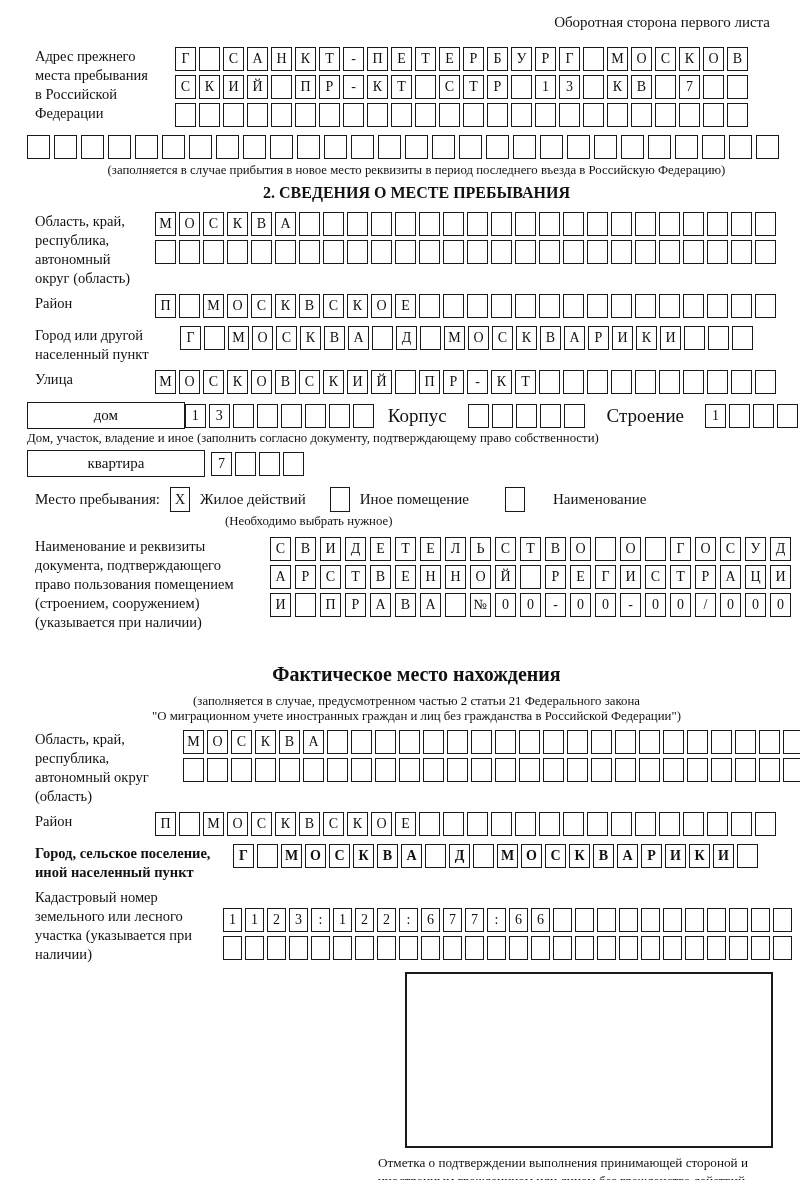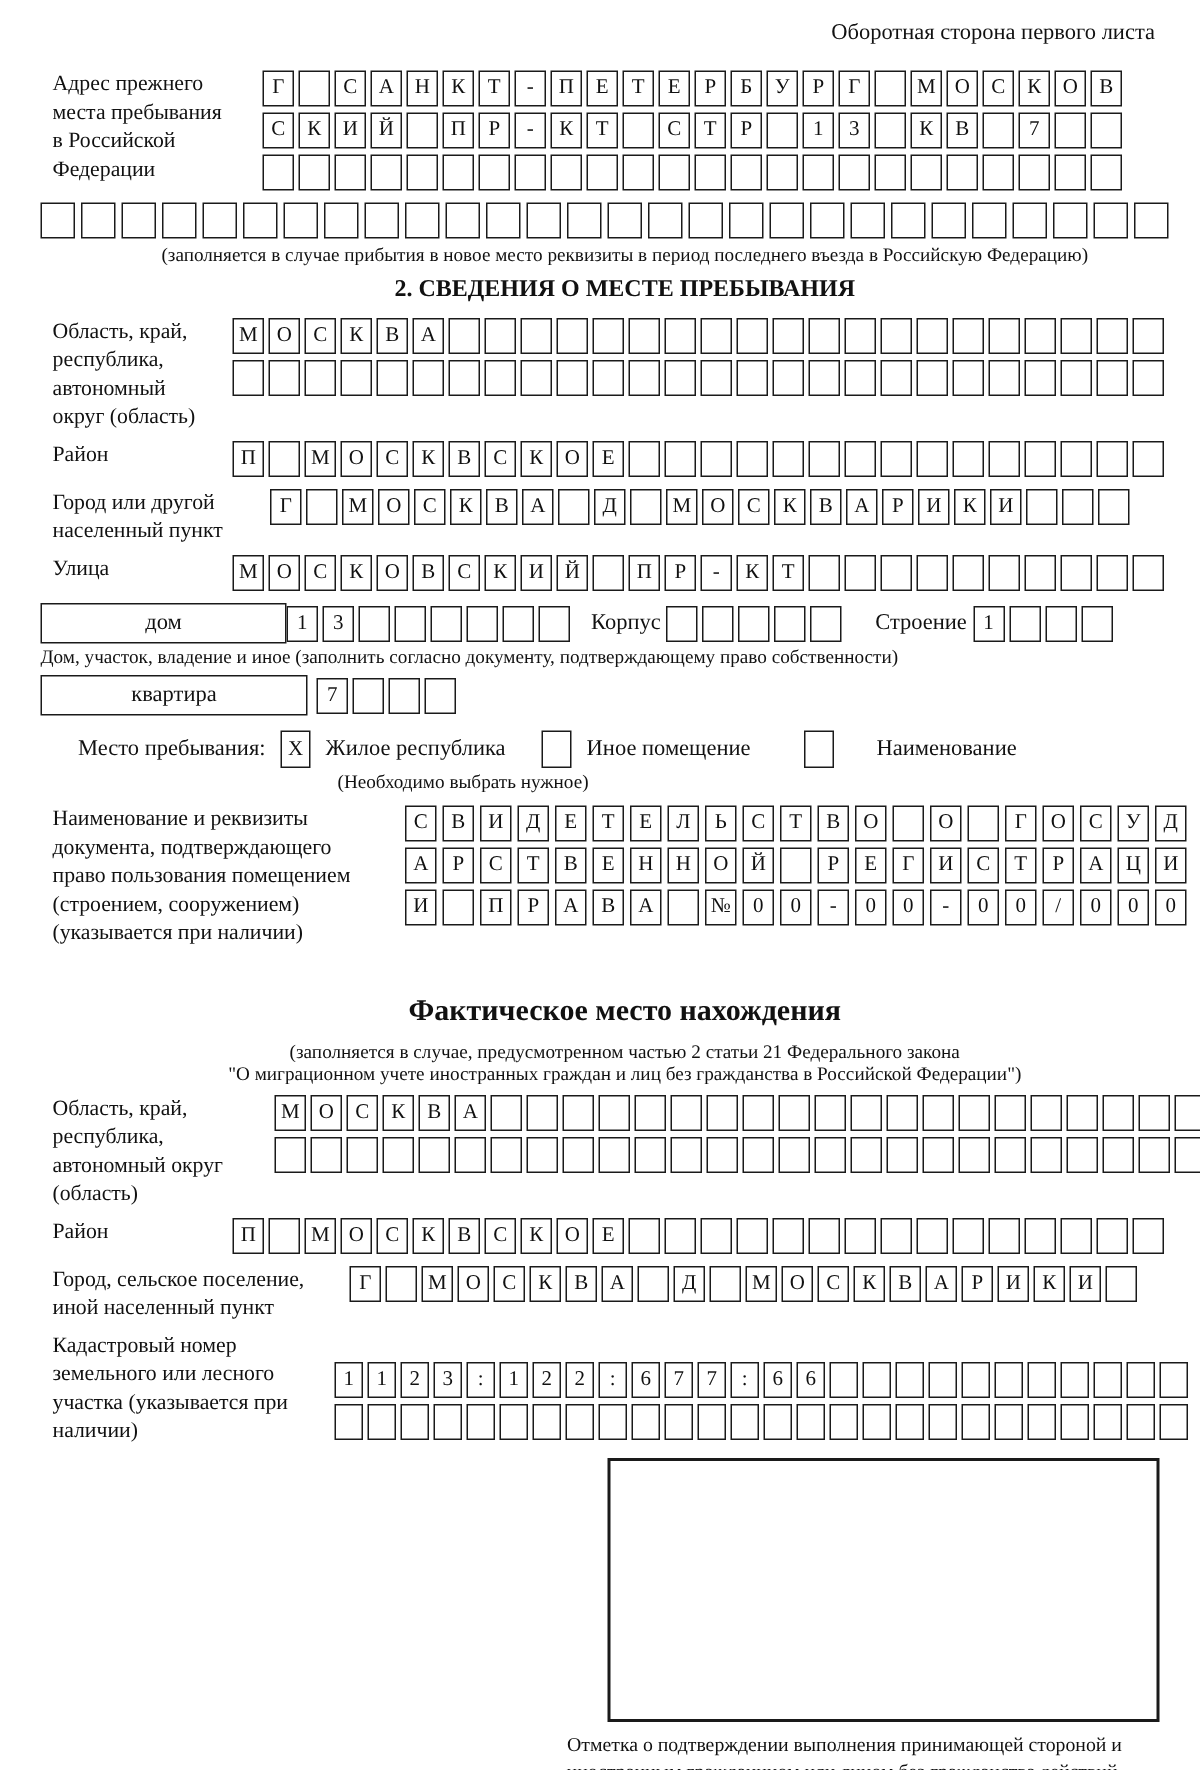--- a/index.html
+++ b/index.html
@@ -32,23 +32,23 @@
   .caption{font-size:12.8px;}
   .caption.center{text-align:center;}
   .section-title{text-align:center;font-weight:bold;font-size:16px;margin:6px 0 10px 0;}
   .sub-title{text-align:center;font-weight:bold;font-size:20px;margin:10px 0 8px 0;}
 
   .wide-box{
     box-sizing:border-box;display:inline-flex;align-items:center;justify-content:center;
     height:27px;border:1.5px solid #1a1a1a;font-size:15px;vertical-align:middle;background:#fff;
   }
   .house-line,.apt-line{display:flex;align-items:center;margin:4px 0 2px 0;}
-  .inline-label{font-size:15px;margin:0 4px;}
-
-  .stay-line{display:flex;align-items:center;margin:10px 0 2px 17px;font-size:15px;text-align:right;}
+  .inline-label{font-size:19px;margin:0 21px;}
+
+  .stay-line{display:flex;align-items:center;margin:10px 0 2px 0;font-size:15px;text-align:right;}
   .checkbox{
     box-sizing:border-box;width:20px;height:25px;border:1.5px solid #1a1a1a;
     display:inline-flex;align-items:center;justify-content:center;
     font-size:14px;margin:0 10px;background:#fff;flex:none;
   }
 
   .stamp-area{margin-top:8px;display:flex;flex-direction:column;align-items:flex-end;padding-right:25px;}
   .stamp-box{box-sizing:border-box;width:368px;height:176px;border:2px solid #1a1a1a;background:#fff;}
   .stamp-caption{width:420px;text-align:center;font-size:13.2px;line-height:1.4;margin-top:6px;}
 
@@ -376,21 +376,21 @@
         <span class="cell">7</span>
         <span class="cell"></span>
         <span class="cell"></span>
         <span class="cell"></span>
       </span>
   </div>
 
   <div class="stay-line">
     <span>Место пребывания:</span>
     <span class="checkbox">X</span>
-    <span>Жилое республика</span>
+    <span>Жилое действий</span>
     <span class="checkbox" style="margin-left:24px;"></span>
     <span>Иное помещение</span>
     <span class="checkbox" style="margin-left:36px;margin-right:28px;"></span>
     <span>Наименование</span>
   </div>
   <div class="caption" style="text-align:left;padding-left:190px;margin-bottom:8px;">(Необходимо выбрать нужное)</div>
 
   <div class="field" style="min-height:116px;">
     <div class="flabel" style="width:235px;padding-right:26px;">Наименование и реквизиты документа, подтверждающего право пользования помещением (строением, сооружением) (указывается при наличии)</div>
     <div class="rows">
@@ -559,21 +559,21 @@
           <span class="cell"></span>
           <span class="cell"></span>
           <span class="cell"></span>
           <span class="cell"></span>
           <span class="cell"></span>
           <span class="cell"></span>
         </div>
     </div>
   </div>
 
-  <div class="field" style="min-height:40px;">
+  <div class="field" style="min-height:40px;font-weight:bold;">
     <div class="flabel" style="width:198px;padding-right:10px;">Город, сельское поселение, иной населенный пункт</div>
     <div class="rows">
       <div class="cell-row">
           <span class="cell">Г</span>
           <span class="cell"></span>
           <span class="cell">М</span>
           <span class="cell">О</span>
           <span class="cell">С</span>
           <span class="cell">К</span>
           <span class="cell">В</span>

